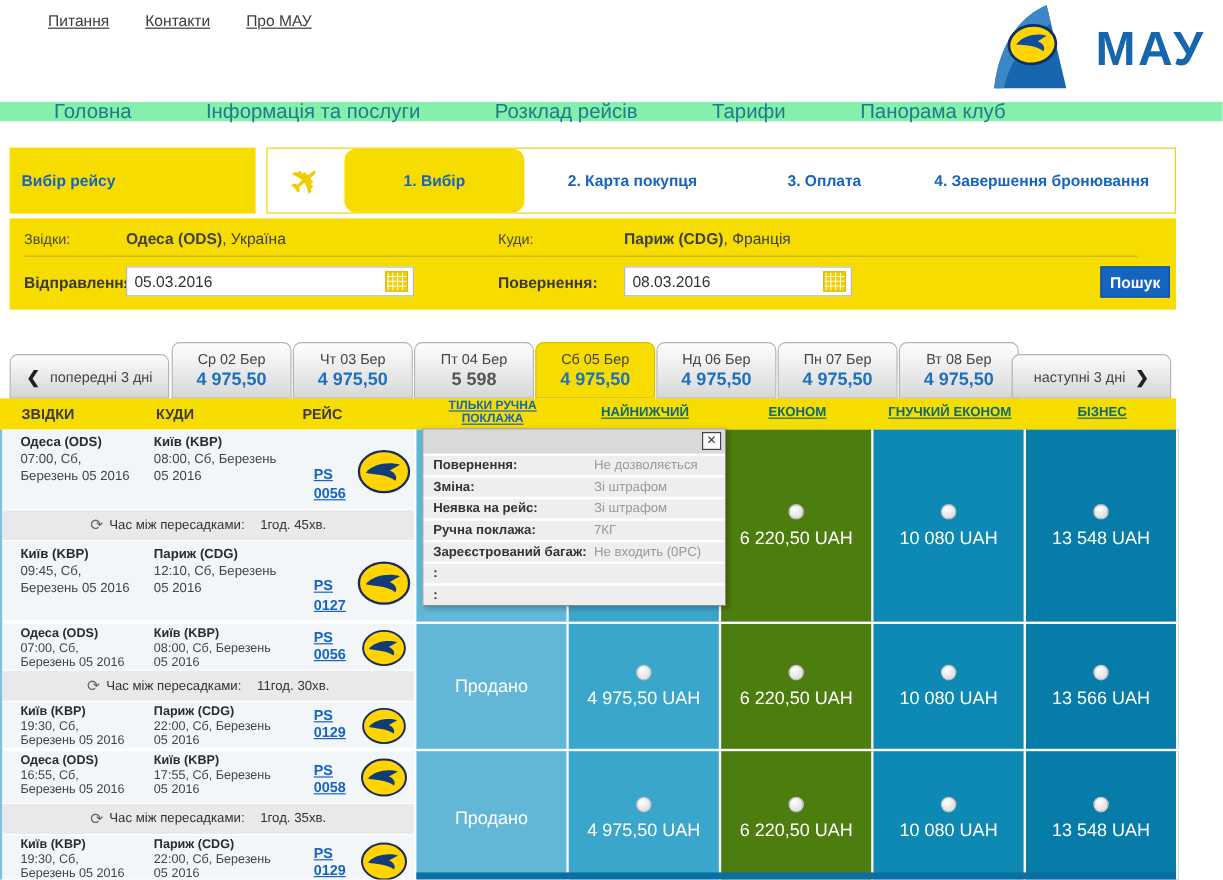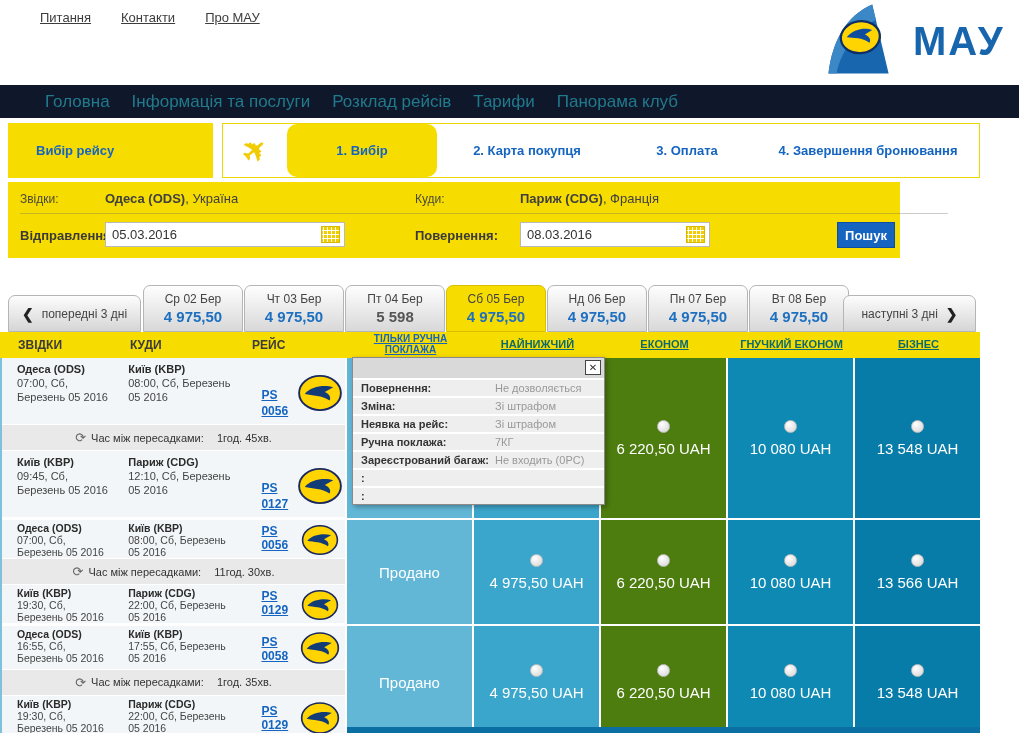--- a/index.html
+++ b/index.html
@@ -7,40 +7,40 @@
               font-family:"Liberation Sans", sans-serif; position:relative; }
 
   
   .top-header { position:absolute; top:0; left:0; width:1019px; height:85px; background:#fff; }
   .top-links { position:absolute; top:10px; left:40px; display:flex; gap:30px; }
   .top-links a { font-size:13px; color:#3c3c3c; text-decoration:underline; cursor:pointer; }
   .logo-wrap { position:absolute; top:3px; right:28px; width:168px; height:76px; display:flex; align-items:center; }
   .logo-text { font-size:40px; font-weight:bold; color:#1765ad; letter-spacing:2px; margin-left:8px; }
 
   
-  .main-nav { position:absolute; top:85px; left:0; width:1019px; height:33px; background:#0f172a;
-              display:flex; align-items:center; gap:22px; padding-left:45px; }
+  .main-nav { position:absolute; top:85px; left:0; width:1019px; height:16px; background:#86efac;
+              display:flex; align-items:center; gap:62px; padding-left:45px; }
   .main-nav a { font-size:17px; color:#217a8c; cursor:pointer; text-decoration:none; }
 
   
   .steps-bar { position:absolute; top:123px; left:8px; width:972px; height:55px; }
   .steps-side { position:absolute; left:0; top:0; width:205px; height:55px; background:#f7dc00;
-                display:flex; align-items:center; padding-left:28px;
+                display:flex; align-items:center; padding-left:10px;
                 font-size:13px; font-weight:bold; color:#1565c0; }
   .steps-box { position:absolute; left:214px; top:0; right:0; height:55px;
                border:1px solid #ecd800; background:#fff; display:flex; }
   .step { display:flex; align-items:center; justify-content:center;
           font-size:13px; font-weight:bold; color:#1565c0; cursor:pointer; }
   .step-icon { width:64px; display:flex; align-items:center; justify-content:center; }
   .step-icon span { font-size:30px; color:#f0cc00; transform:rotate(-40deg); display:inline-block; }
   .step1 { width:150px; background:#f7dc00;border-radius:10px; }
   .step2 { width:180px; } .step3 { width:140px; } .step4 { flex:1; }
 
   
-  .search-panel { position:absolute; top:182px; left:8px; width:892px; height:76px; background:#f7dc00; }
+  .search-panel { position:absolute; top:182px; left:8px; width:972px; height:76px; background:#f7dc00; }
   .sp-label { position:absolute; font-size:12px; color:#4a4a3a; }
   .sp-label.b { font-weight:bold; color:#3a3a3a; font-size:13px; }
   .sp-value { position:absolute; font-size:13px; color:#404040; }
   .sp-value b { font-weight:bold; }
   .sp-divider { position:absolute; top:31px; left:12px; width:928px; height:1px; background:rgba(110,110,110,.35); }
   .sp-input { position:absolute; top:40px; height:25px; border:1px solid #b9b9b9; font-size:13px;
               color:#333; padding:0 26px 0 6px; font-family:"Liberation Sans",sans-serif; }
   .cal-icon { position:absolute; top:44px; width:19px; height:17px; background-color:#f2ce00;
               border:1px solid #d8b800; cursor:pointer;
               background-image:linear-gradient(#fff 1px, transparent 1px),

